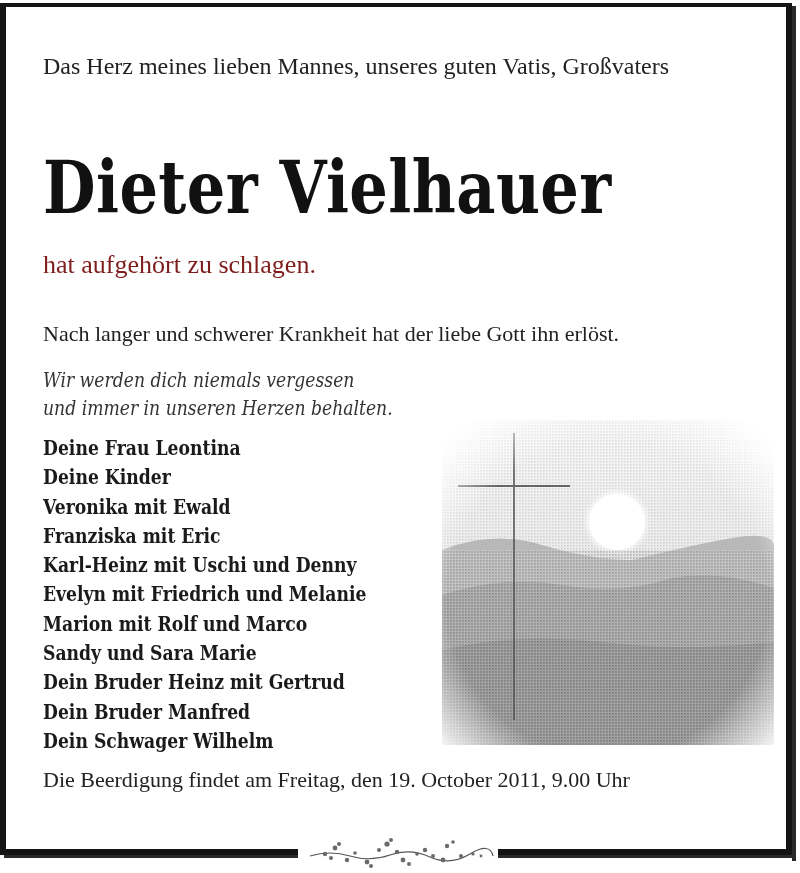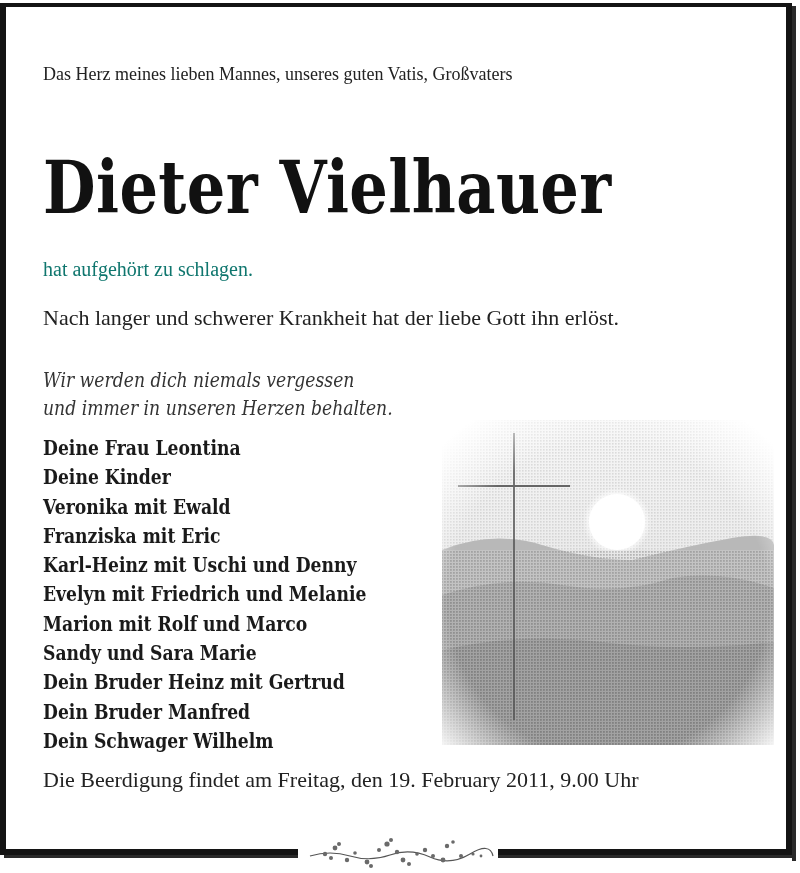--- a/index.html
+++ b/index.html
@@ -7,25 +7,25 @@
          font-family: "DejaVu Serif", "Liberation Serif", serif; color: #1a1a1a; }
   .frame { position: absolute; left: 0; top: 3px; width: 792px; height: 852px;
            border-left: 6px solid #141414; border-top: 4px solid #141414;
            border-right: 6px solid #141414; border-bottom: 6px solid #141414;
            box-sizing: border-box; background: #fff; }
   .frame-shadow-right { position: absolute; left: 792px; top: 6px; width: 4px; height: 855px; background: #2a2a2a; }
   .frame-shadow-bottom { position: absolute; left: 4px; top: 855px; width: 792px; height: 3px; background: #2a2a2a; }
   .ornament-gap { position: absolute; left: 298px; top: 846px; width: 200px; height: 20px; background: #fff; }
   .ornament { position: absolute; left: 305px; top: 836px; width: 190px; height: 34px; }
   .txt { position: absolute; left: 43px; font-family: "Liberation Serif", serif; white-space: nowrap; }
-  .intro { top: 60px; font-size: 18px; line-height: 29px; color: #222; }
+  .intro { top: 52px; font-size: 24px; line-height: 29px; color: #222; }
   .name { top: 143px; font-size: 73px; font-weight: bold; letter-spacing: 0.5px; line-height: 88px; color: #111;
           font-family: "DejaVu Serif", serif; transform: scaleX(0.83); transform-origin: left top; }
-  .line1 { top: 250px; font-size: 20px; color: #0f766e; margin-top: 8px; }
-  .line2 { top: 305px; font-size: 22px; color: #222; }
+  .line1 { top: 250px; font-size: 26px; color: #7f1d1d; }
+  .line2 { top: 321px; font-size: 22px; color: #222; }
   .quote { top: 366px; font-size: 20px; font-style: italic; line-height: 28px; color: #333;
            font-family: "DejaVu Serif", serif; transform: scaleX(0.86); transform-origin: left top; }
   .family { top: 434px; font-size: 20px; font-weight: bold; line-height: 29.3px; color: #1a1a1a;
             font-family: "DejaVu Serif", serif; transform: scaleX(0.86); transform-origin: left top; }
   .family div { height: 29.3px; }
   .funeral { top: 765px; font-size: 22px; line-height: 29px; color: #222; }
   .scene { position: absolute; left: 432px; top: 410px; width: 352px; height: 345px; }
 </style>
 </head>
 <body>
@@ -56,21 +56,21 @@
   <div>Karl-Heinz mit Uschi und Denny</div>
   <div>Evelyn mit Friedrich und Melanie</div>
   <div>Marion mit Rolf und Marco</div>
   <div>Sandy und Sara Marie</div>
   <div>Dein Bruder Heinz mit Gertrud</div>
   <div>Dein Bruder Manfred</div>
   <div>Dein Schwager Wilhelm</div>
 </div>
 
 <div class="txt funeral">
-  <div>Die Beerdigung findet am Freitag, den 19. February 2011, 9.00 Uhr</div>
+  <div>Die Beerdigung findet am Freitag, den 19. October 2011, 9.00 Uhr</div>
 </div>
 
 <svg class="scene" viewBox="0 0 352 345" xmlns="http://www.w3.org/2000/svg">
   <defs>
     <pattern id="dots" width="3" height="3" patternUnits="userSpaceOnUse">
       <rect width="3" height="3" fill="#ffffff"></rect>
       <rect width="1.6" height="1.6" fill="#9a9a9a"></rect>
     </pattern>
     <pattern id="dots2" width="3" height="3" patternUnits="userSpaceOnUse">
       <rect width="3" height="3" fill="#d8d8d8"></rect>

